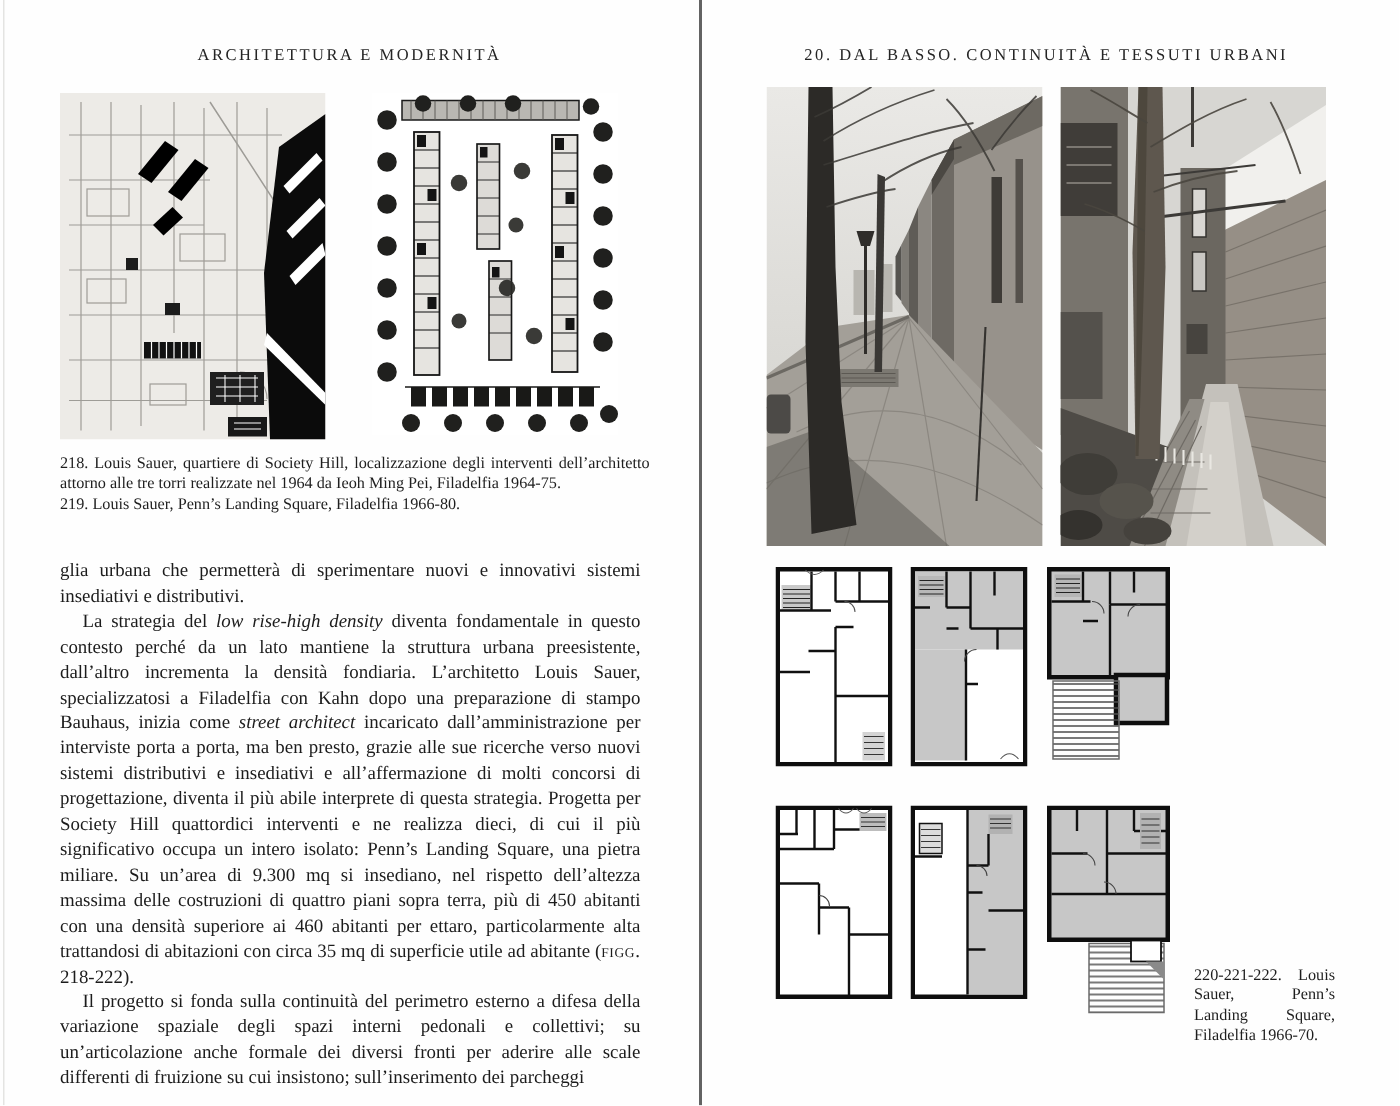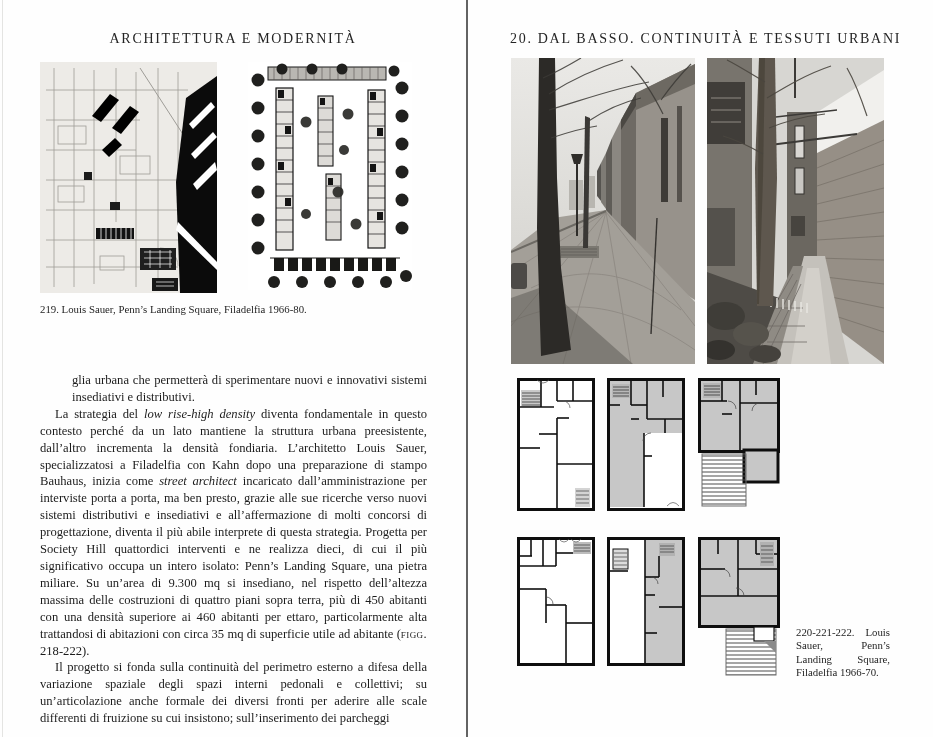--- a/index.html
+++ b/index.html
@@ -4,43 +4,43 @@
 <style>
   html,body { margin:0; padding:0; background:#ffffff; }
   .spread {
     position:relative; width:933px; height:737px; background:#fefefe;
     font-family:"Liberation Serif", serif; color:#1c1c1c; overflow:hidden;
   }
   .edge-line { position:absolute; left:2px; top:0; width:1px; height:737px; background:#e4e4e2; }
   .divider  { position:absolute; left:466px; top:0; width:2px; height:737px; background:#636363; }
 
   .running-head {
-    position:absolute; top:31px; font-size:14px; letter-spacing:1.7px;
+    position:absolute; top:31px; font-size:11px; letter-spacing:1.7px;
     text-align:center; white-space:nowrap; color:#242424;
   }
   #head-left  { left:40px;  width:386px; }
   #head-right { left:510px; width:375px; }
 
   .fig { position:absolute; }
   .fig svg { display:block; }
 
   .caption {
     position:absolute; font-size:10.8px; line-height:13.4px; text-align:justify; color:#1e1e1e;
   }
   #caption-left { left:40px; top:303px; width:393px; }
   #caption-left p { margin:0; }
-  #caption-right { left:796px; top:626px; width:94px; }
+  #caption-right { left:796px; top:644px; width:94px; }
 
   .bodytext {
     position:absolute; left:40px; top:372px; width:387px;
     font-size:12.6px; line-height:16.9px; text-align:justify;
     hyphens:auto; -webkit-hyphens:auto;
   }
   .bodytext p { margin:0; text-indent:15px; }
-  .bodytext p.noindent { text-indent:0;margin-left:32px; }
+  .bodytext p.noindent { text-indent:0; }
   .it { font-style:italic;font-family:Liberation Serif, serif; }
   .sc { font-variant:small-caps; letter-spacing:0.4px;margin-top:28px; }
 
   .pagenum { position:absolute; top:703px; font-size:11.5px; letter-spacing:1.5px; text-align:center;margin-top:37px; }
   #pn-left  { left:40px;  width:386px; }
   #pn-right { left:620px; width:112px; }
 </style>
 </head>
 <body>
 
@@ -244,20 +244,21 @@
           <circle cx="100" cy="52" r="5.5"></circle>
           <circle cx="96" cy="88" r="5"></circle>
         <circle cx="90" cy="130" r="5.5"></circle>
           <circle cx="58" cy="152" r="5"></circle>
           <circle cx="108" cy="162" r="5.5"></circle>
       </g>
     </svg>
   </div>
 
   <div class="caption" id="caption-left">
+    <p>218. Louis Sauer, quartiere di Society Hill, localizzazione degli interventi dell’architetto attorno alle tre torri realizzate nel 1964 da Ieoh Ming Pei, Filadelfia 1964-75.</p>
     <p>219. Louis Sauer, Penn’s Landing Square, Filadelfia 1966-80.</p>
   </div>
 
   <div class="bodytext">
     <p class="noindent"><span>glia urbana che permetterà di sperimentare nuovi e innovativi sistemi insediativi e distributivi.</span></p>
     <p><span>La strategia del </span><span class="it">low rise-high density</span><span> diventa fondamentale in questo contesto perché da un lato mantiene la struttura urbana preesistente, dall’altro incrementa la densità fondiaria. L’architetto Louis Sauer, specializzatosi a Filadelfia con Kahn dopo una preparazione di stampo Bauhaus, inizia come </span><span class="it">street architect</span><span> incaricato dall’amministrazione per interviste porta a porta, ma ben presto, grazie alle sue ricerche verso nuovi sistemi distributivi e insediativi e all’affermazione di molti concorsi di progettazione, diventa il più abile interprete di questa strategia. Progetta per Society Hill quattordici interventi e ne realizza dieci, di cui il più significativo occupa un intero isolato: Penn’s Landing Square, una pietra miliare. Su un’area di 9.300 mq si insediano, nel rispetto dell’altezza massima delle costruzioni di quattro piani sopra terra, più di 450 abitanti con una densità superiore ai 460 abitanti per ettaro, particolarmente alta trattandosi di abitazioni con circa 35 mq di superficie utile ad abitante (</span><span class="sc">figg.</span><span> 218-222).</span></p>
     <p><span>Il progetto si fonda sulla continuità del perimetro esterno a difesa della variazione spaziale degli spazi interni pedonali e collettivi; su un’articolazione anche formale dei diversi fronti per aderire alle scale differenti di fruizione su cui insistono; sull’inserimento dei parcheggi</span></p>
   </div>
 
   <div class="pagenum" id="pn-left">230</div>

